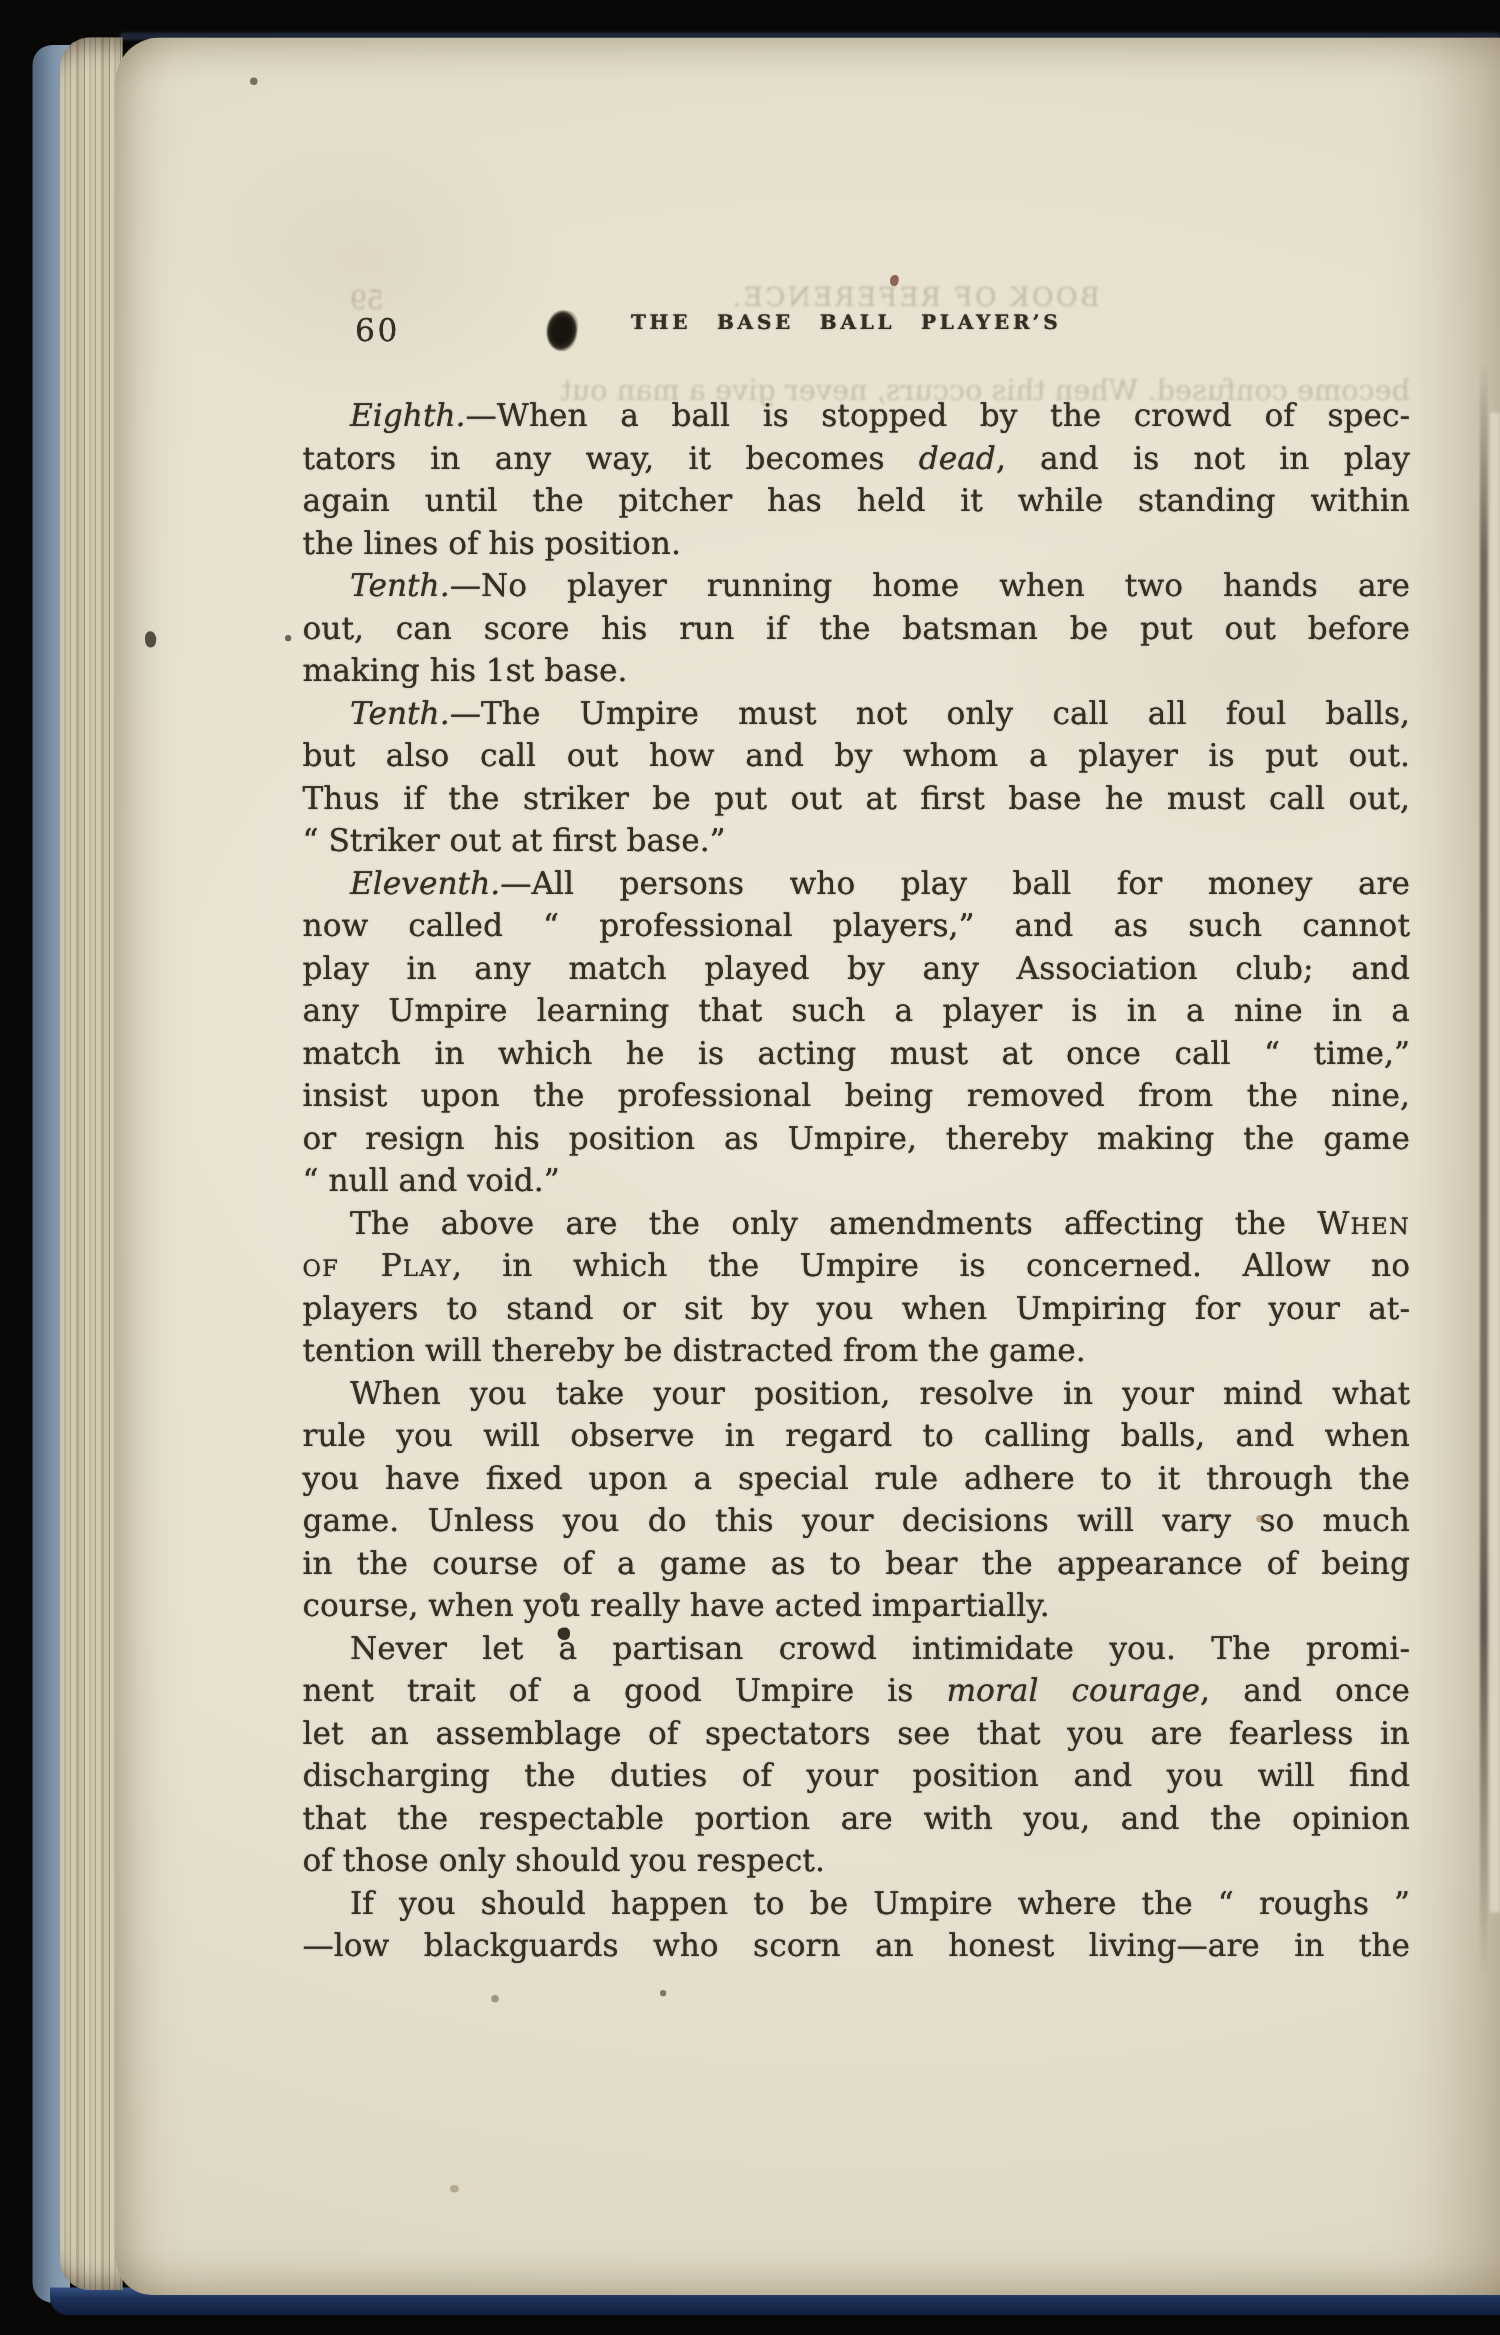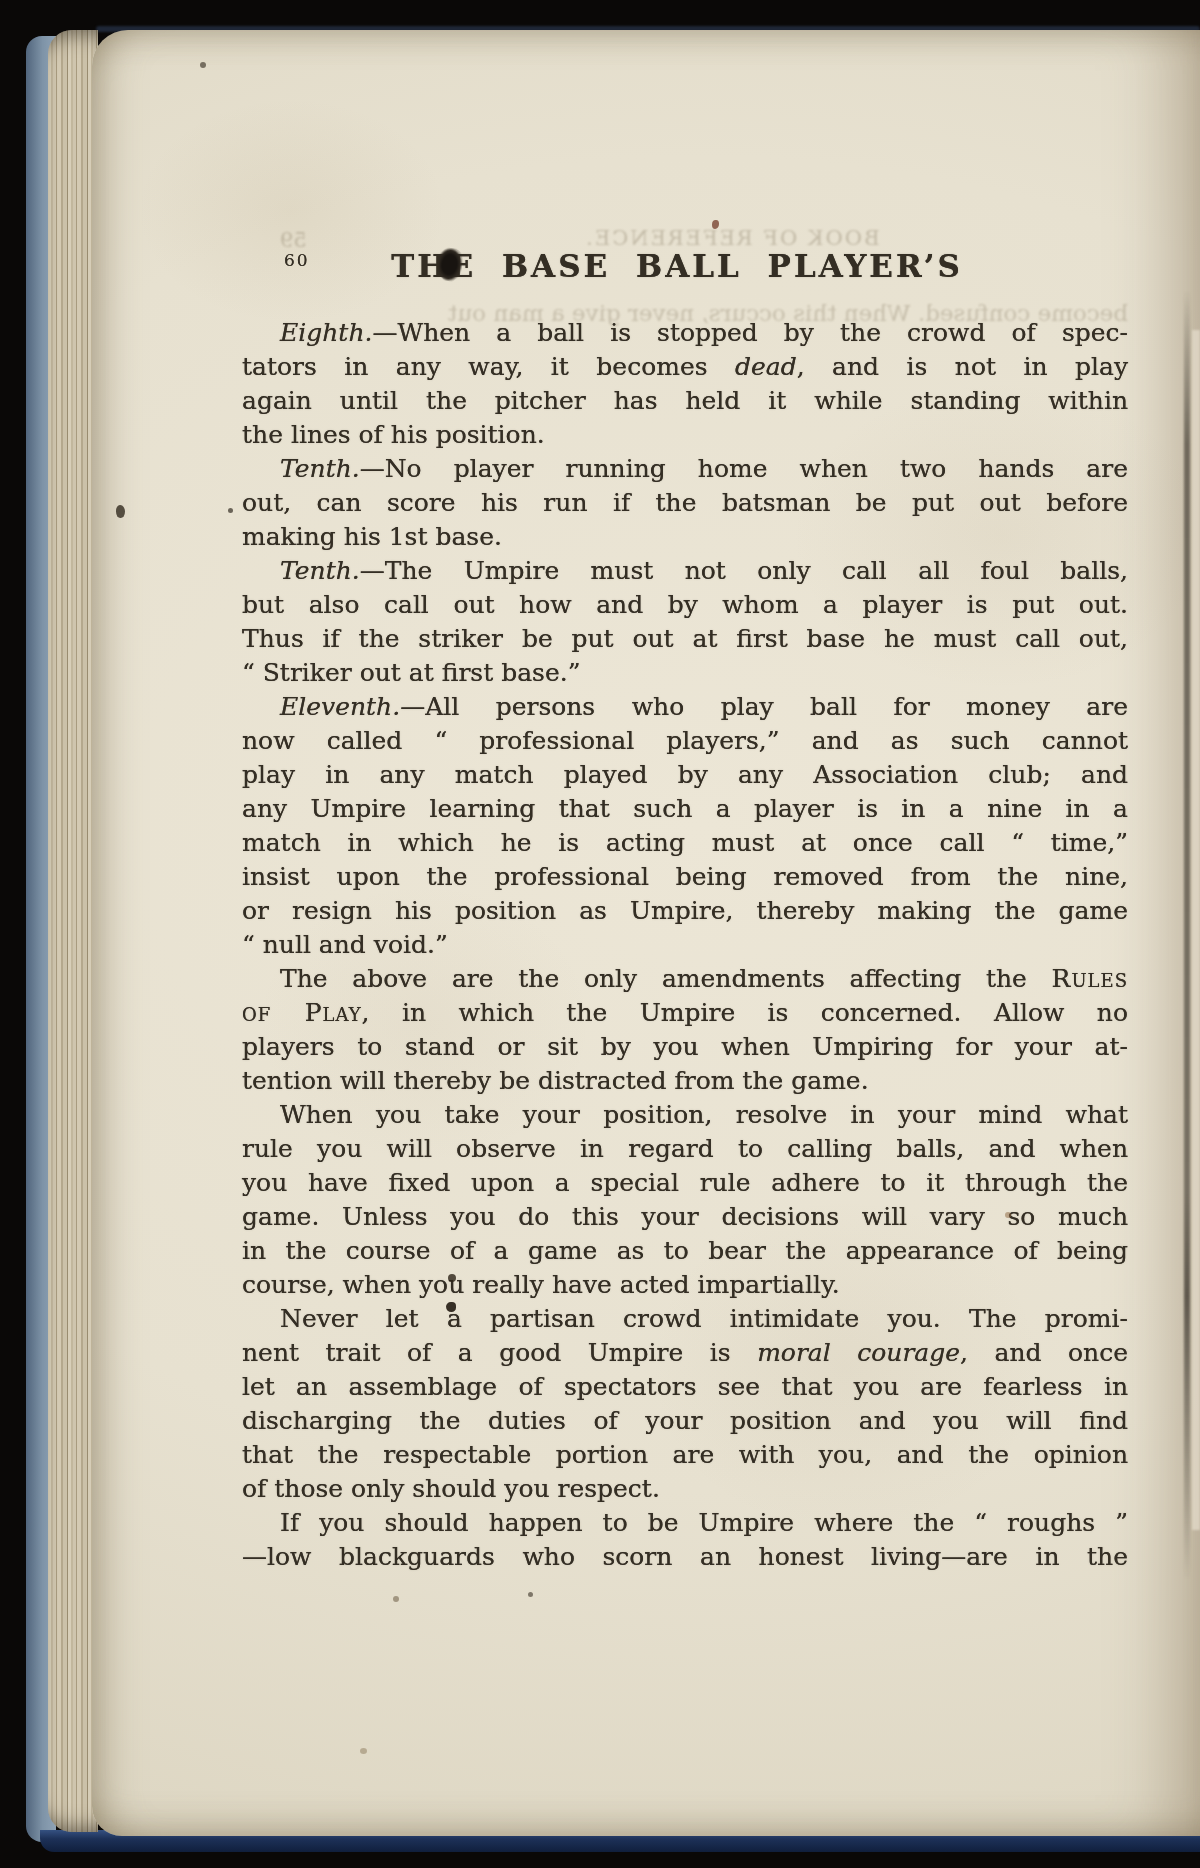--- a/index.html
+++ b/index.html
@@ -29,23 +29,23 @@
       radial-gradient(280px 240px at 68% 74%, rgba(150,130,95,.07), transparent 70%),
       radial-gradient(240px 200px at 30% 55%, rgba(150,130,95,.06), transparent 70%),
       radial-gradient(1600px 1150px at 55% 44%, #ece6d6 0%, #e7e1d0 58%, #dcd5c1 100%);
     box-shadow:
       inset 34px 0 42px -26px rgba(118,103,73,.5),
       inset -64px 0 64px -36px rgba(118,98,68,.38),
       inset 0 26px 36px -26px rgba(110,95,65,.4),
       inset 0 -28px 38px -26px rgba(110,95,65,.42);}
   
   .header{position:absolute;left:150px;top:214px;width:886px;height:44px;color:#342e24;}
-  .pagenum{position:absolute;left:42px;top:6px;font-size:17px;letter-spacing:2px;
+  .pagenum{position:absolute;left:42px;top:6px;font-size:25px;letter-spacing:2px;
     text-shadow:0 0 .6px rgba(52,46,36,.85);}
-  .runtitle{position:absolute;left:0;right:16px;top:4px;text-align:center;font-size:31px;
+  .runtitle{position:absolute;left:0;right:16px;top:4px;text-align:center;font-size:16px;
     font-weight:bold;letter-spacing:3px;word-spacing:12px;
     text-shadow:0 0 .6px rgba(52,46,36,.85),0 0 2px rgba(52,46,36,.2);}
   .hdr-blot{position:absolute;left:345px;top:218px;width:25px;height:33px;
     background:radial-gradient(closest-side,#181410 60%,#2e2820 85%,rgba(46,40,32,.25));
     border-radius:55% 45% 50% 60%;transform:rotate(8deg);filter:blur(.4px);}
   
   .bleed{position:absolute;transform:scaleX(-1);color:#7b6e55;filter:blur(.8px);
     font-family:"DejaVu Serif",serif;}
   .bleed-title{left:420px;top:196px;width:440px;text-align:center;font-size:21px;
     letter-spacing:2px;opacity:.34;}
@@ -104,21 +104,21 @@
         <div class="tline just"><span>Thus if the striker be put out at first base he must call out,</span></div>
         <div class="tline"><span>“ Striker out at first base.”</span></div>
         <div class="tline just ind"><em>Eleventh.</em><span>—All persons who play ball for money are</span></div>
         <div class="tline just"><span>now called “ professional players,” and as such cannot</span></div>
         <div class="tline just"><span>play in any match played by any Association club; and</span></div>
         <div class="tline just"><span>any Umpire learning that such a player is in a nine in a</span></div>
         <div class="tline just"><span>match in which he is acting must at once call “ time,”</span></div>
         <div class="tline just"><span>insist upon the professional being removed from the nine,</span></div>
         <div class="tline just"><span>or resign his position as Umpire, thereby making the game</span></div>
         <div class="tline"><span>“ null and void.”</span></div>
-        <div class="tline just ind"><span>The above are the only amendments affecting the </span><span class="sc">Rules</span></div>
+        <div class="tline just ind"><span>The above are the only amendments affecting the </span><span class="sc">When</span></div>
         <div class="tline just"><span class="sc">of Play</span><span>, in which the Umpire is concerned.  Allow no</span></div>
         <div class="tline just"><span>players to stand or sit by you when Umpiring for your at-</span></div>
         <div class="tline"><span>tention will thereby be distracted from the game.</span></div>
         <div class="tline just ind"><span>When you take your position, resolve in your mind what</span></div>
         <div class="tline just"><span>rule you will observe in regard to calling balls, and when</span></div>
         <div class="tline just"><span>you have fixed upon a special rule adhere to it through the</span></div>
         <div class="tline just"><span>game.  Unless you do this your decisions will vary so much</span></div>
         <div class="tline just"><span>in the course of a game as to bear the appearance of being</span></div>
         <div class="tline"><span>course, when you really have acted impartially.</span></div>
         <div class="tline just ind"><span>Never let a partisan crowd intimidate you.  The promi-</span></div>

